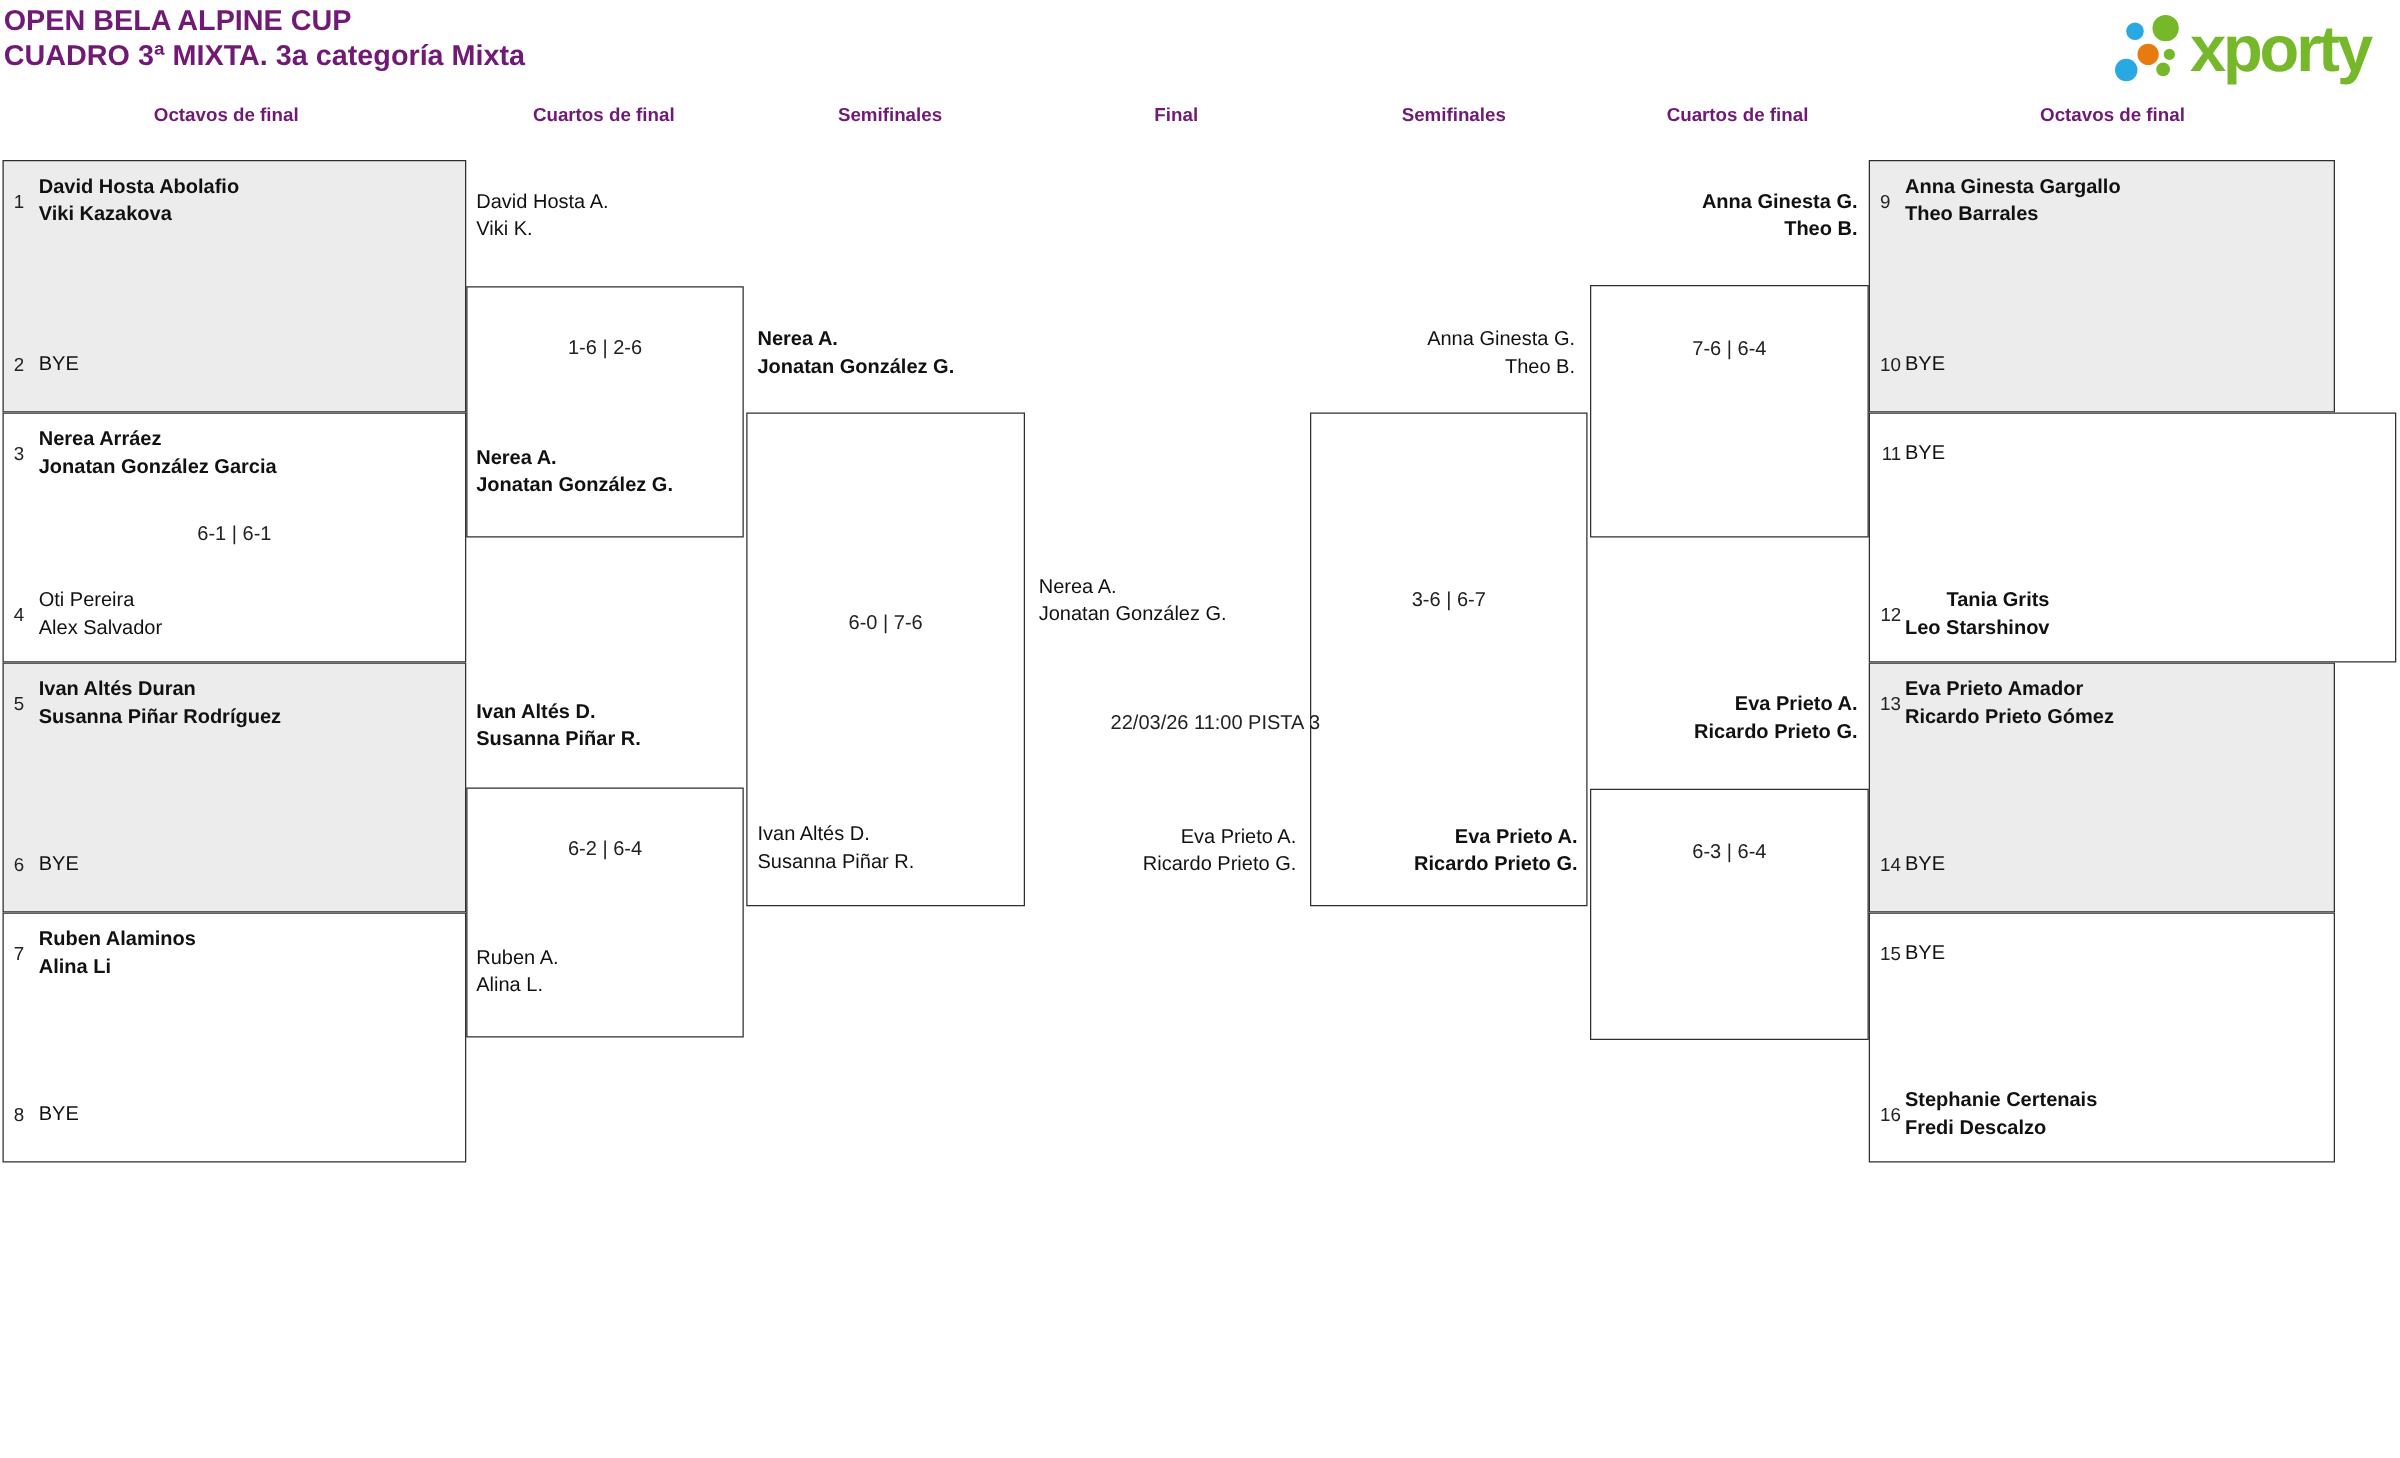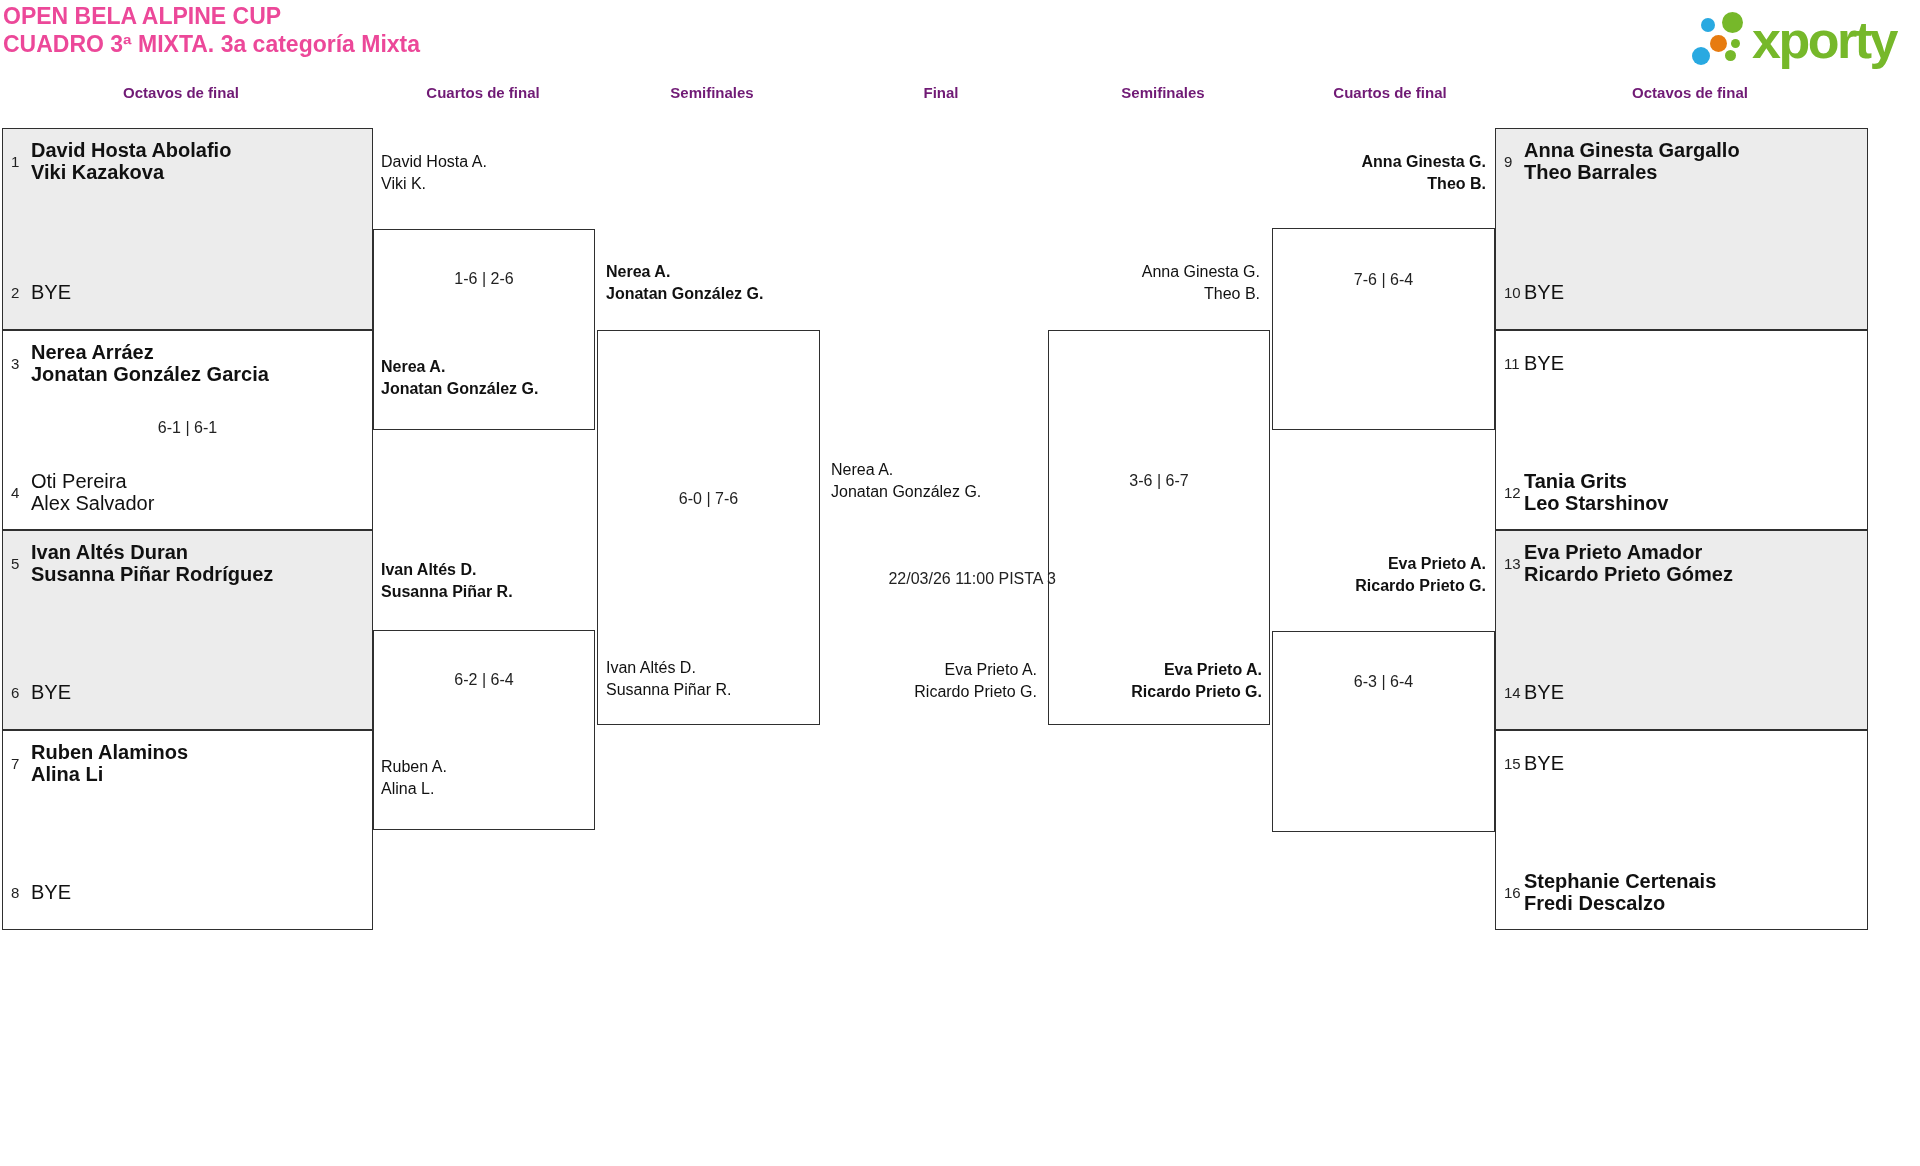--- a/index.html
+++ b/index.html
@@ -1,28 +1,28 @@
 <!DOCTYPE html>
 <html><head>
 <meta charset="utf-8">
 <style>
   html,body{margin:0;padding:0;background:#fff;}
   #page{position:relative;width:1920px;height:1166px;background:#ffffff;overflow:hidden;
         font-family:"Liberation Sans",sans-serif;color:#111;}
-  .title{position:absolute;left:3px;top:2px;font-size:23px;line-height:28px;font-weight:700;color:#ec4899;}
+  .title{position:absolute;left:3px;top:2px;font-size:23px;line-height:28px;font-weight:700;color:#701a75;}
   .title .ln{display:block;}
   .hdr{position:absolute;top:84px;transform:translateX(-50%);font-size:15px;font-weight:700;color:#701a75;white-space:nowrap;}
   .box{position:absolute;border:1px solid #2f2f2f;background:#fff;box-sizing:border-box;}
   .box.gray{background:#ececec;}
   .rect{position:absolute;border:1px solid #2f2f2f;background:transparent;box-sizing:border-box;}
   .slot{position:absolute;left:8px;right:6px;height:44px;display:flex;align-items:center;}
   .slot.top{top:10px;}
   .slot.bot{bottom:15px;}
   .seed{min-width:17px;margin-right:3px;font-size:15px;color:#222;flex:none;}
-  .names{font-size:20px;line-height:22px;color:#111;}
+  .names{font-size:16px;line-height:22px;color:#111;}
   .names .ln{display:block;white-space:nowrap;}
   .ln:empty{display:none;}
   .bold{font-weight:700;}
   .score{position:absolute;font-size:16px;color:#222;text-align:center;white-space:nowrap;}
   .score.mid{left:0;right:0;top:calc(50% - 11px);}
   .label{position:absolute;font-size:16px;line-height:22px;color:#111;}
   .label .ln{display:block;white-space:nowrap;}
   .label.right{text-align:right;}
   .schedule{position:absolute;font-size:16px;color:#222;text-align:center;white-space:nowrap;}
   
@@ -138,21 +138,21 @@
     </div>
     <div class="score mid"></div>
     <div class="slot bot">
       <span class="seed">10</span>
       <span class="names">
           <span class="ln">BYE</span>
         </span>
     </div>
   </div>
 
-  <div class="box" style="left:1495px;top:330px;width:373px;height:200px;">
+  <div class="box" style="left:1495px;top:330px;width:422px;height:200px;text-align:right;">
     <div class="slot top">
       <span class="seed">11</span>
       <span class="names">
           <span class="ln">BYE</span>
         </span>
     </div>
     <div class="score mid"></div>
     <div class="slot bot">
       <span class="seed">12</span>
       <span class="names bold">

